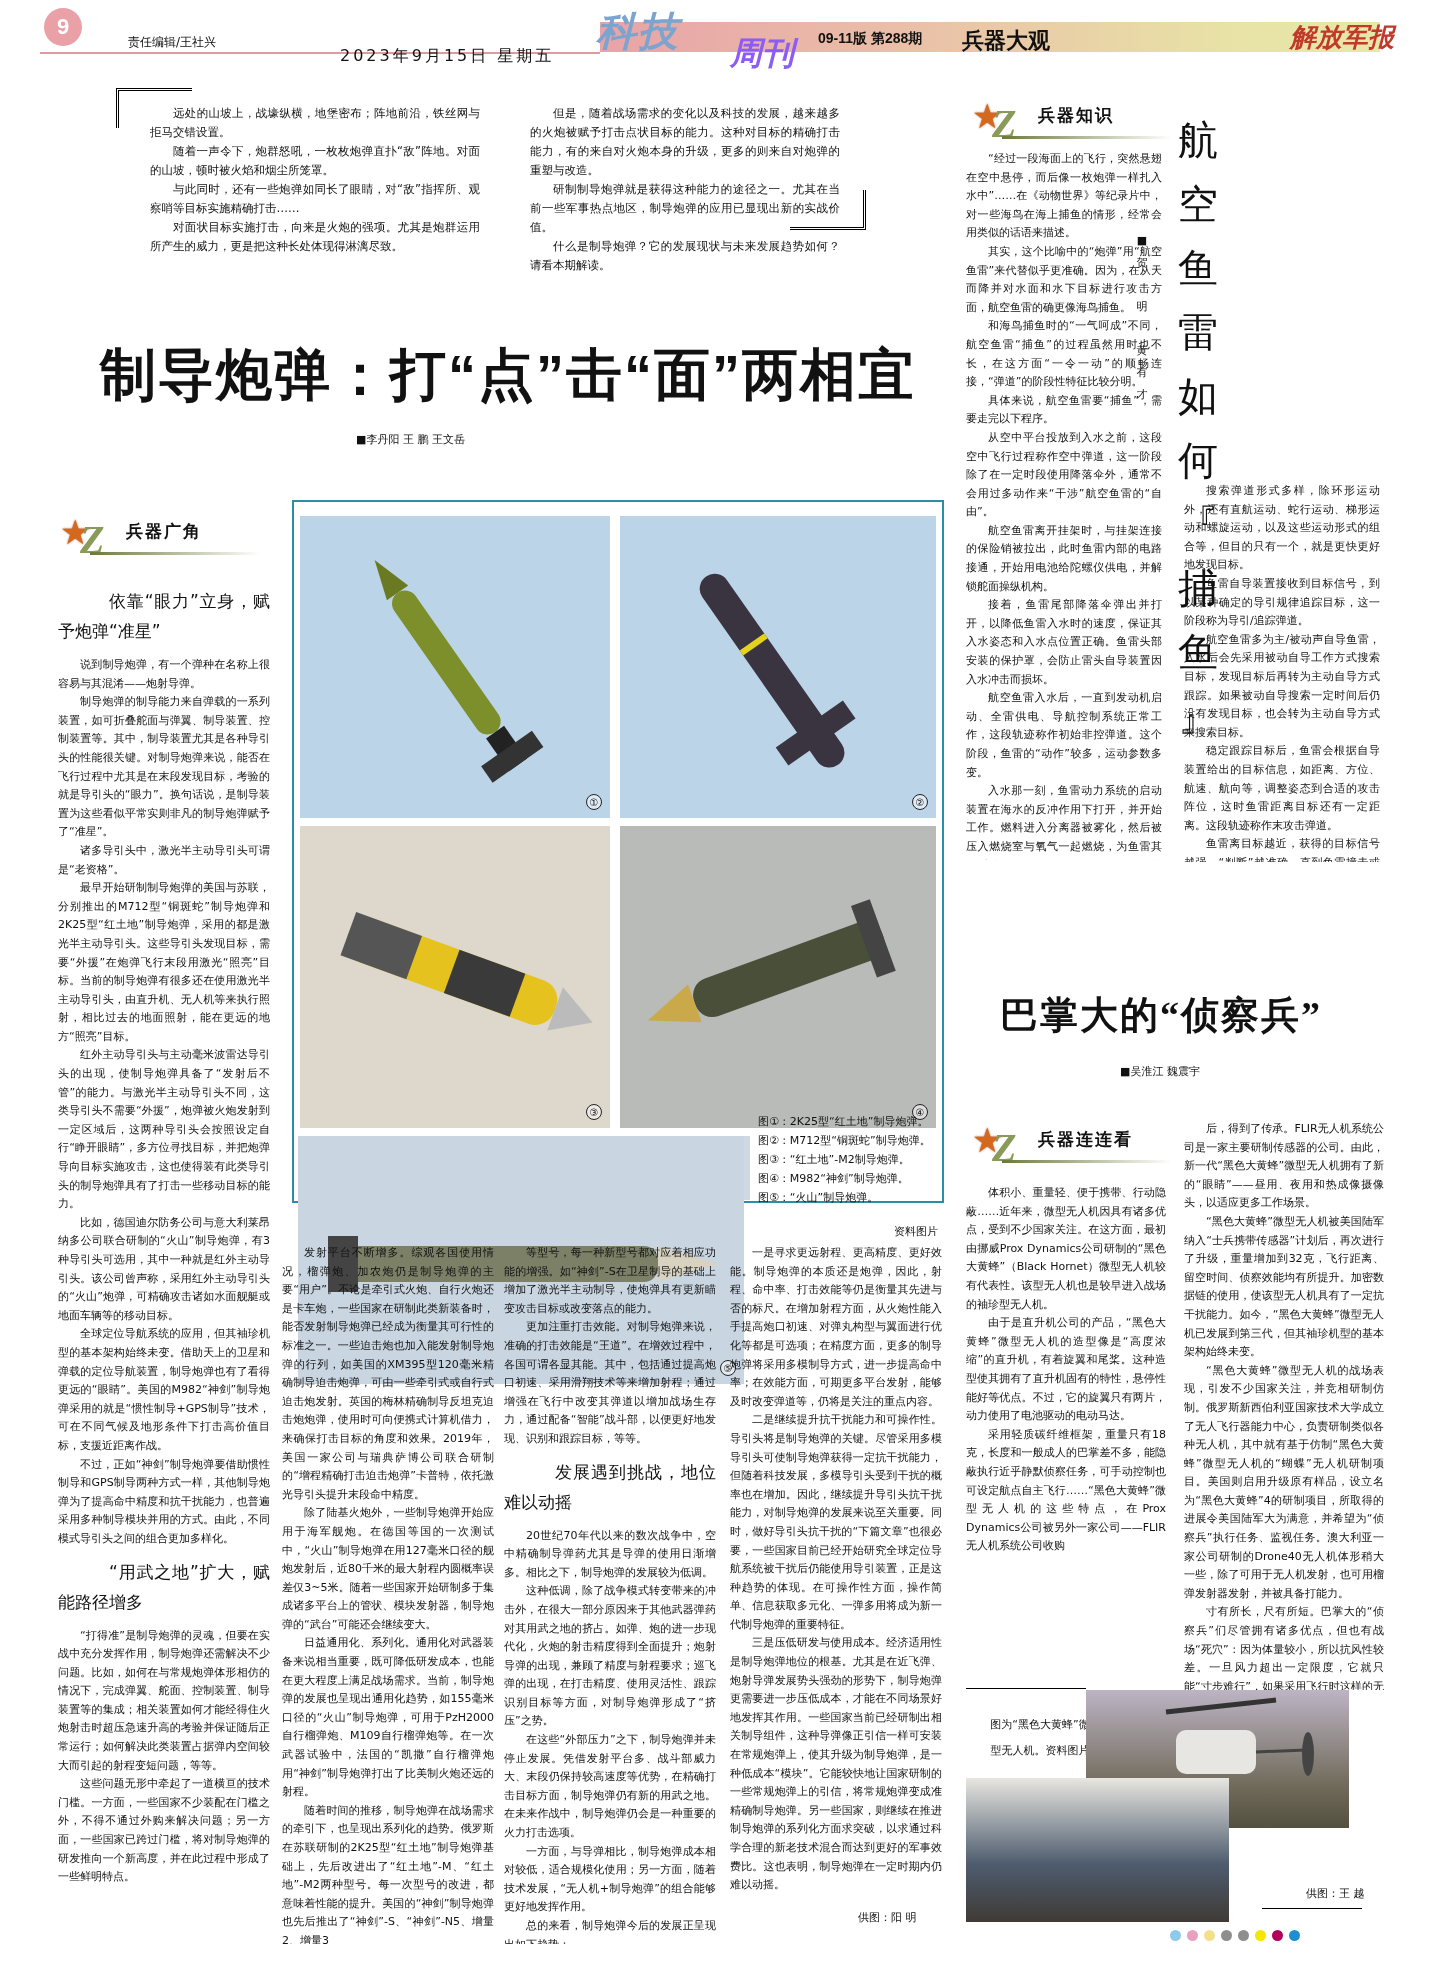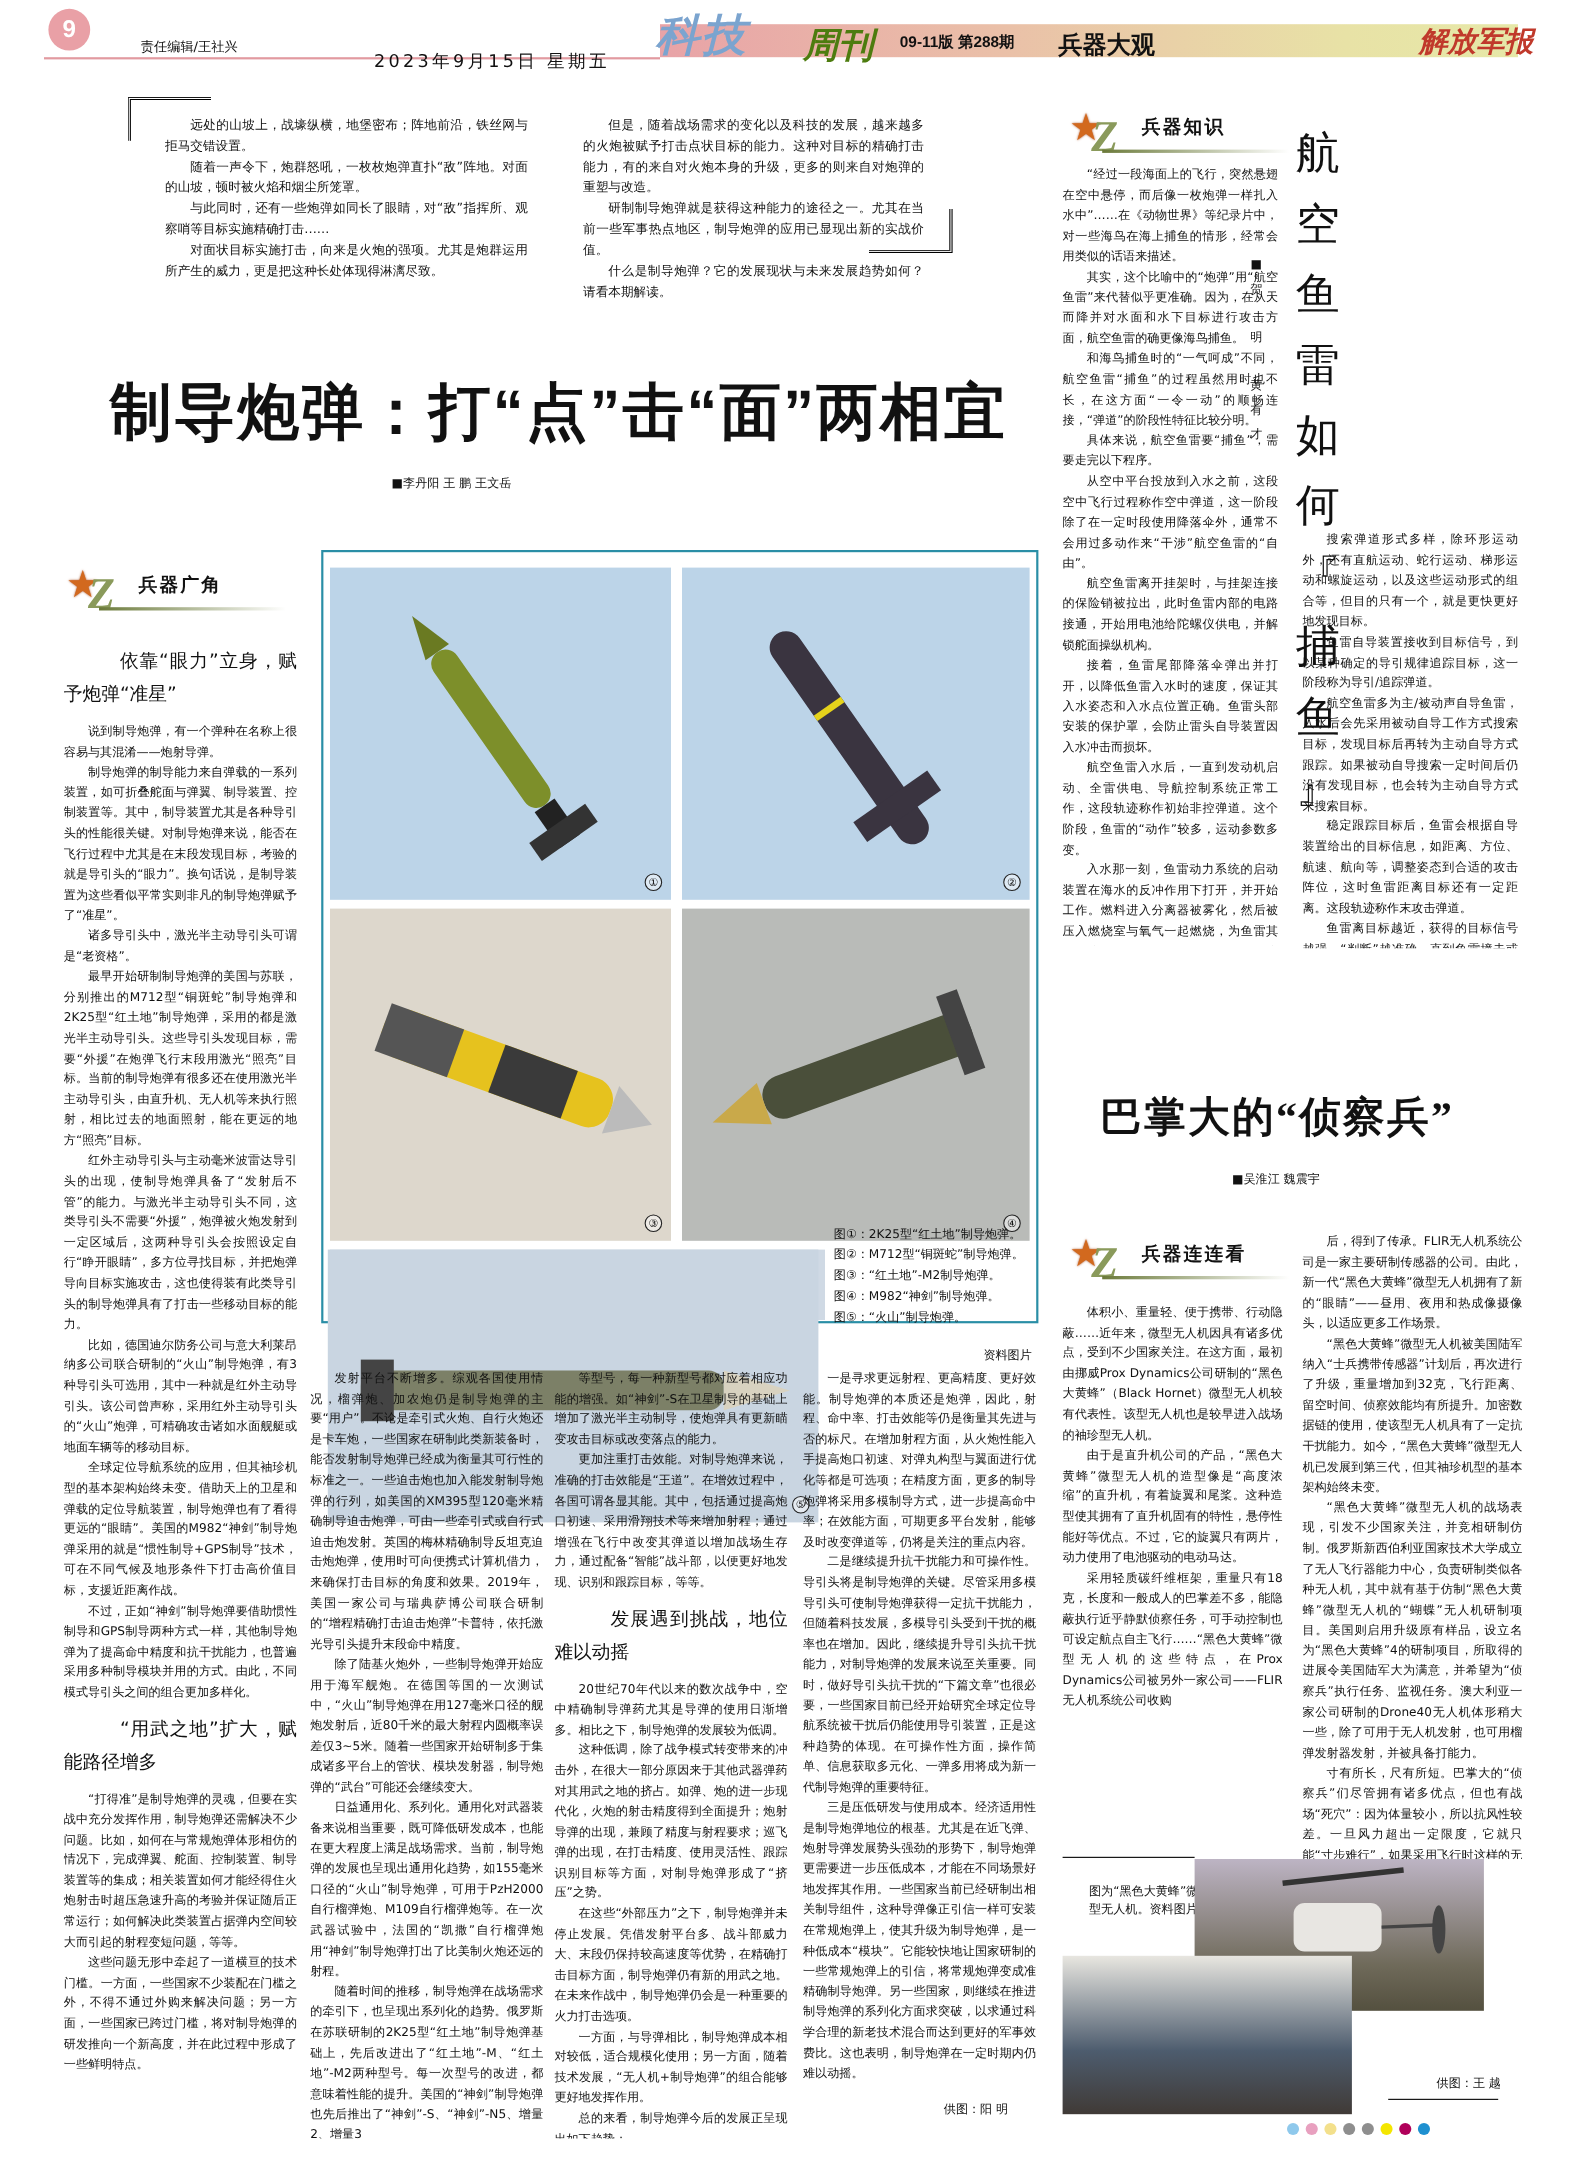--- a/index.html
+++ b/index.html
@@ -5,21 +5,21 @@
 *{box-sizing:border-box;margin:0;padding:0}
 body{width:1440px;height:1979px;background:#fff;font-family:"DejaVu Sans","Liberation Sans",sans-serif;color:#111;position:relative;overflow:hidden}
 .abs{position:absolute}
 
 .pgnum{left:44px;top:8px;width:38px;height:38px;border-radius:50%;background:#e9a0a6;color:#fff;font:bold 22px "Liberation Sans",sans-serif;display:flex;align-items:center;justify-content:center}
 .hdr-line{left:40px;top:52px;width:560px;height:2px;background:#e29aa0}
 .hdr-editor{left:128px;top:34px;font-size:12px}
 .hdr-date{left:340px;top:46px;font-size:16px;letter-spacing:3px}
 .hdr-band{left:600px;top:22px;width:780px;height:30px;background:linear-gradient(90deg,#e8a3a7,#eac0a8 40%,#e8e2a6 80%,#e6e8a8)}
 .hdr-keji{left:596px;top:4px;font:italic 900 40px "Liberation Sans",sans-serif;color:#7ba4cf;letter-spacing:2px}
-.hdr-zhoukan{left:730px;top:20px;font:italic 900 32px "Liberation Sans",sans-serif;color:#4d7c0f}
+.hdr-zhoukan{left:730px;top:32px;font:italic 900 32px "Liberation Sans",sans-serif;color:#8b5cf6}
 .hdr-ed{left:818px;top:30px;font:bold 14px "Liberation Sans",sans-serif}
 .hdr-sec{left:962px;top:26px;font:bold 22px "Liberation Sans",sans-serif}
 .hdr-logo{left:1290px;top:20px;font:italic bold 26px "Liberation Serif",serif;color:#c0392b}
 
 .intro{font-size:11.5px;line-height:19px;text-align:justify}
 .intro p{text-indent:2em}
 .corner-tl{left:116px;top:88px;width:76px;height:40px;border-left:3px double #000;border-top:3px double #000}
 .corner-br{left:790px;top:190px;width:76px;height:40px;border-right:3px double #000;border-bottom:3px double #000}
 .main-title{left:100px;top:338px;font:bold 56px "Liberation Sans",sans-serif;letter-spacing:2px}
 .byline{font-size:11px}
@@ -243,21 +243,21 @@
   <p>由于是直升机公司的产品，“黑色大黄蜂”微型无人机的造型像是“高度浓缩”的直升机，有着旋翼和尾桨。这种造型使其拥有了直升机固有的特性，悬停性能好等优点。不过，它的旋翼只有两片，动力使用了电池驱动的电动马达。</p>
   <p>采用轻质碳纤维框架，重量只有18克，长度和一般成人的巴掌差不多，能隐蔽执行近乎静默侦察任务，可手动控制也可设定航点自主飞行……“黑色大黄蜂”微型无人机的这些特点，在Prox Dynamics公司被另外一家公司——FLIR无人机系统公司收购</p>
 </div>
 <div class="abs col" style="left:1184px;top:1120px;width:200px;height:570px">
   <p>后，得到了传承。FLIR无人机系统公司是一家主要研制传感器的公司。由此，新一代“黑色大黄蜂”微型无人机拥有了新的“眼睛”——昼用、夜用和热成像摄像头，以适应更多工作场景。</p>
   <p>“黑色大黄蜂”微型无人机被美国陆军纳入“士兵携带传感器”计划后，再次进行了升级，重量增加到32克，飞行距离、留空时间、侦察效能均有所提升。加密数据链的使用，使该型无人机具有了一定抗干扰能力。如今，“黑色大黄蜂”微型无人机已发展到第三代，但其袖珍机型的基本架构始终未变。</p>
   <p>“黑色大黄蜂”微型无人机的战场表现，引发不少国家关注，并竞相研制仿制。俄罗斯新西伯利亚国家技术大学成立了无人飞行器能力中心，负责研制类似各种无人机，其中就有基于仿制“黑色大黄蜂”微型无人机的“蝴蝶”无人机研制项目。美国则启用升级原有样品，设立名为“黑色大黄蜂”4的研制项目，所取得的进展令美国陆军大为满意，并希望为“侦察兵”执行任务、监视任务。澳大利亚一家公司研制的Drone40无人机体形稍大一些，除了可用于无人机发射，也可用榴弹发射器发射，并被具备打能力。</p>
   <p>寸有所长，尺有所短。巴掌大的“侦察兵”们尽管拥有诸多优点，但也有战场“死穴”：因为体量较小，所以抗风性较差。一旦风力超出一定限度，它就只能“寸步难行”，如果采用飞行时这样的无人机在失去侦察能力之前，则有可能要成为“断线风筝”，将受“随风而逝”的命运。</p>
 </div>
 <div class="abs" style="left:966px;top:1688px;width:120px;height:1px;background:#000"></div>
-<div class="abs" style="left:990px;top:1712px;width:100px;font-size:11px;line-height:16px;text-align:left">图为“黑色大黄蜂”微型无人机。资料图片</div>
+<div class="abs" style="left:990px;top:1712px;width:100px;font-size:11px;line-height:26px;text-align:center">图为“黑色大黄蜂”微型无人机。资料图片</div>
 <div class="abs ph" style="left:1086px;top:1690px;width:263px;height:138px;background:linear-gradient(180deg,#bdb4c4,#6f6a5a 70%,#54503f)">
   <svg width="263" height="138">
       <rect x="90" y="40" width="80" height="44" rx="10" fill="#e8e6e2"></rect>
       <line x1="80" y1="22" x2="190" y2="10" stroke="#333" stroke-width="5"></line>
       <line x1="170" y1="62" x2="220" y2="60" stroke="#444" stroke-width="3"></line>
       <ellipse cx="222" cy="64" rx="6" ry="22" fill="#444"></ellipse>
     </svg>
 </div>
 <div class="abs ph" style="left:966px;top:1778px;width:263px;height:144px;background:linear-gradient(180deg,#e8e6e0,#4d5c6e 60%,#403a36)"></div>
 <div class="abs" style="left:1262px;top:1908px;width:100px;height:1px;background:#000"></div>

